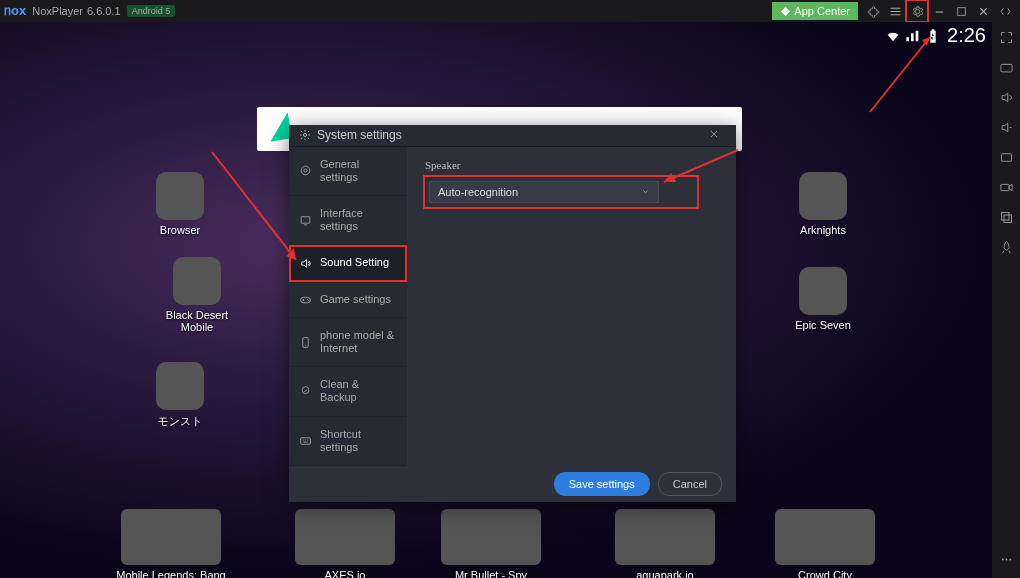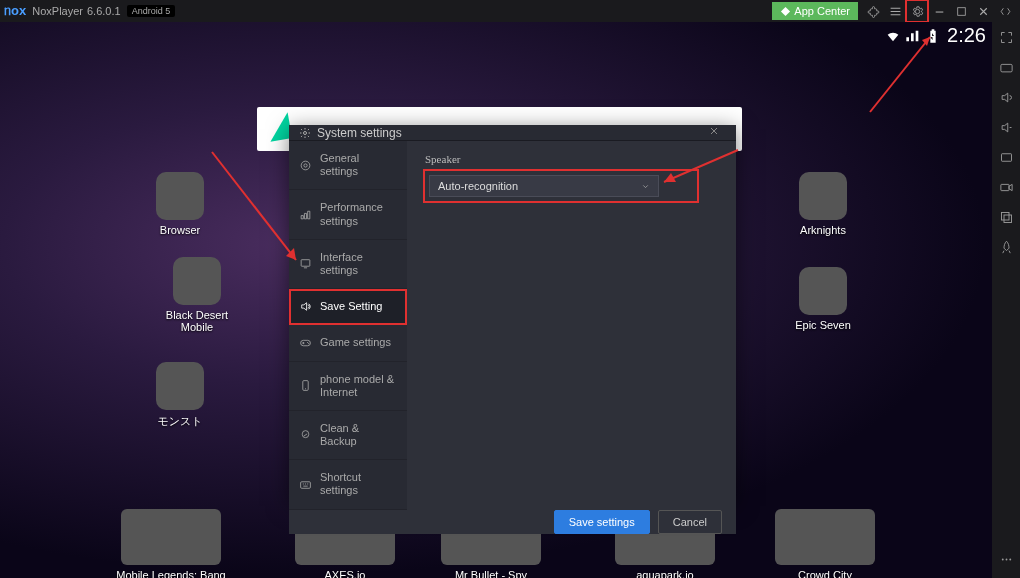--- a/index.html
+++ b/index.html
@@ -1,21 +1,21 @@
 <!DOCTYPE html>
 <html><head>
 <meta charset="utf-8">
 <style>
 * { margin: 0; padding: 0; box-sizing: border-box; font-family: -apple-system, "Segoe UI", Arial, sans-serif; }
 body { width: 1020px; height: 578px; overflow: hidden; background: #000; position: relative; }
 
 
 .titlebar { height: 22px; background: #1a1a1d; display: flex; align-items: center; padding: 0 4px; color: #aaa; font-size: 11px; }
 .logo { color: #4a9eff; font-weight: bold; margin-right: 6px; font-size: 13px; }
-.android-tag { background: #000000; color: #aaa; padding: 1px 5px; border-radius: 2px; font-size: 9px; margin-left: 6px; }
+.android-tag { background: #14532d; color: #aaa; padding: 1px 5px; border-radius: 2px; font-size: 9px; margin-left: 6px; }
 .titlebar-right { margin-left: auto; display: flex; align-items: center; gap: 0; }
 .app-center { background: #5cb85c; color: #fff; padding: 3px 8px; font-size: 11px; display: flex; align-items: center; gap: 3px; margin-right: 4px; }
 .titlebar-btn { width: 22px; height: 22px; display: flex; align-items: center; justify-content: center; color: #aaa; cursor: pointer; }
 .titlebar-btn svg { width: 13px; height: 13px; }
 .gear-highlight { outline: 2px solid #e03030; outline-offset: -1px; }
 
 
 .main-area { position: absolute; top: 22px; left: 0; right: 28px; bottom: 0; background: radial-gradient(ellipse at 30% 40%, #4a2d5f 0%, #2a1a3f 30%, #0a0518 70%); }
 .status-bar { position: absolute; top: 2px; right: 6px; display: flex; align-items: center; gap: 4px; color: #fff; font-size: 18px; font-weight: 300; }
 .status-bar svg { width: 16px; height: 16px; fill: #fff; }
@@ -46,21 +46,21 @@
 .nav-item { padding: 11px 10px; display: flex; align-items: center; gap: 8px; font-size: 11px; color: #aaa; cursor: pointer; border-bottom: 1px solid rgba(0,0,0,0.15); line-height: 1.2; }
 .nav-item.active { background: #1e2028; color: #fff; }
 .nav-item.highlight { outline: 2px solid #e03030; outline-offset: -2px; }
 .nav-item svg { width: 13px; height: 13px; flex-shrink: 0; }
 .dialog-content { flex: 1; background: #2e3039; padding: 12px 18px; position: relative; }
 .field-label { font-size: 11px; color: #bbb; margin-bottom: 6px; font-family: Liberation Serif, serif; }
 .dropdown { width: 230px; height: 22px; background: #383a45; border: 1px solid #4a4c58; display: flex; align-items: center; padding: 0 8px; font-size: 11px; color: #ddd; cursor: pointer; position: relative; }
 .dropdown-wrap { outline: 2px solid #e03030; padding: 4px; width: 272px; }
 .dropdown svg { margin-left: auto; width: 9px; height: 9px; }
 .dialog-footer { height: 40px; display: flex; align-items: center; justify-content: flex-end; gap: 8px; padding: 0 14px; background: #2e3039; }
-.btn { padding: 5px 14px; font-size: 11px; border-radius: 2px; cursor: pointer; border: 1px solid #555; color: #ccc; background: transparent; }
+.btn { padding: 5px 14px; font-size: 11px; border-radius: 11px; cursor: pointer; border: 1px solid #555; color: #ccc; background: transparent; }
 .btn.primary { background: #2d7de0; border-color: #2d7de0; color: #fff; }
 
 
 .arrow { position: absolute; pointer-events: none; }
 .arrow line, .arrow path { stroke: #e03030; stroke-width: 2; fill: none; }
 .arrow polygon { fill: #e03030; }
 
 
 .ic-browser { background: linear-gradient(135deg,#3bb4ff,#1a7ed6); }
 .ic-bdm { background: linear-gradient(135deg,#d4a847,#6b3b1a); }
@@ -203,36 +203,30 @@
       <div class="dialog-nav">
         <div class="nav-item">
             <svg viewBox="0 0 24 24">
               <circle cx="12" cy="12" r="8" fill="none" stroke="currentColor" stroke-width="1.5"></circle>
               <circle cx="12" cy="12" r="3" fill="none" stroke="currentColor" stroke-width="1.5"></circle>
             </svg>
             <span>General settings</span>
           </div>
         <div class="nav-item">
             <svg viewBox="0 0 24 24">
-              <path d="M4 14h4v6H4zM10 10h4v10h-4zM16 6h4v14h-4z" fill="none" stroke="currentColor" stroke-width="1.5"></path>
-            </svg>
-            <span>Performance settings</span>
-          </div>
-        <div class="nav-item">
-            <svg viewBox="0 0 24 24">
               <rect x="4" y="5" width="16" height="12" rx="1" fill="none" stroke="currentColor" stroke-width="1.5"></rect>
               <path d="M9 20h6" stroke="currentColor" stroke-width="1.5"></path>
             </svg>
             <span>Interface settings</span>
           </div>
         <div class="nav-item active highlight">
             <svg viewBox="0 0 24 24">
               <path d="M5 9v6h4l5 4V5L9 9zM16 9a3 3 0 010 6M18 7a6 6 0 010 10" fill="none" stroke="currentColor" stroke-width="1.5"></path>
             </svg>
-            <span>Save Setting</span>
+            <span>Sound Setting</span>
           </div>
         <div class="nav-item">
             <svg viewBox="0 0 24 24">
               <rect x="3" y="8" width="18" height="10" rx="5" fill="none" stroke="currentColor" stroke-width="1.5"></rect>
               <path d="M8 11v4M6 13h4" stroke="currentColor" stroke-width="1.5"></path>
               <circle cx="16" cy="12" r="1" fill="currentColor"></circle>
               <circle cx="18" cy="14" r="1" fill="currentColor"></circle>
             </svg>
             <span>Game settings</span>
           </div>

